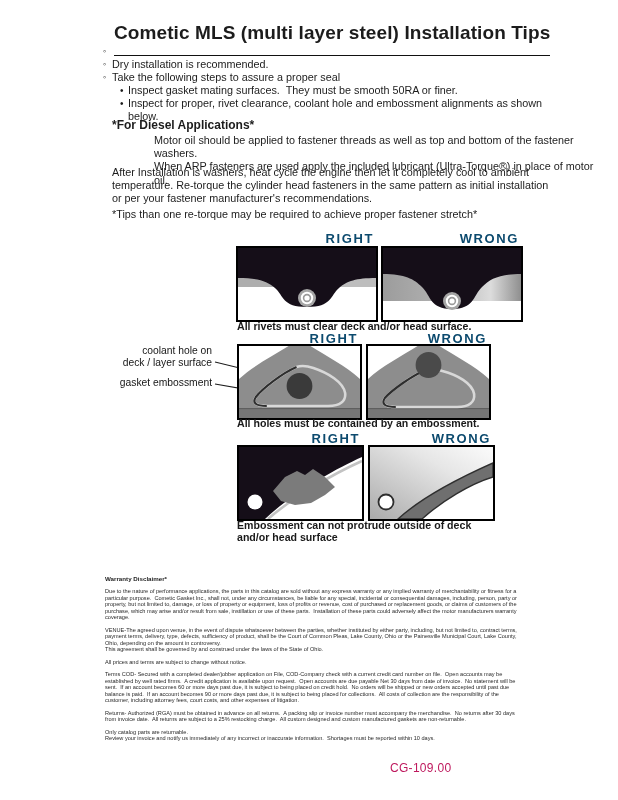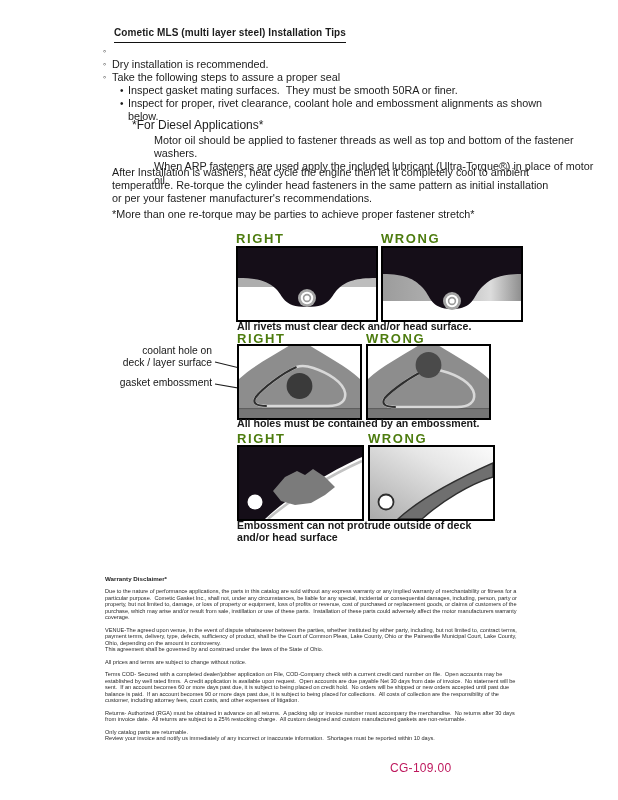--- a/index.html
+++ b/index.html
@@ -1,27 +1,27 @@
 <!DOCTYPE html>
 <html><head>
 <meta charset="utf-8">
 <style>
   html,body{margin:0;padding:0;background:#fff;}
   .page{position:relative;width:618px;height:800px;background:#ffffff;overflow:hidden;
         font-family:"Liberation Sans",sans-serif;color:#1c1c1c;}
   .abs{position:absolute;}
-  .title{font-size:10px;font-weight:bold;border-bottom:1.6px solid #111;padding-bottom:4px;letter-spacing:.1px;}
+  .title{font-size:19px;font-weight:bold;border-bottom:1.6px solid #111;padding-bottom:12px;letter-spacing:.1px;}
   .bullets{font-size:10.8px;line-height:13px;}
   .brow{display:flex;}
   .bmark{width:9px;font-size:9px;line-height:13px;}
   .smark{width:8px;font-size:10px;line-height:13px;}
   .sub{margin-left:17px;}
-  .h2{font-size:12px;font-weight:normal;margin-left:20px;}
+  .h2{font-size:12px;font-weight:bold;}
   .para{font-size:10.8px;line-height:13.2px;white-space:pre-line;}
-  .dlabel{font-size:13px;font-weight:600;letter-spacing:1.6px;text-align:left;color:#4d7c0f;}
+  .dlabel{font-size:13px;font-weight:600;letter-spacing:1.6px;text-align:right;color:#0c4a6e;}
   .dcap{font-size:10.6px;font-weight:600;color:#1a1a1a;white-space:pre-line;line-height:12px;}
   .panel{border:2px solid #000;display:block;}
   .callout{font-size:10.3px;line-height:11.5px;text-align:right;color:#161616;}
   .disc{font-size:5.6px;line-height:6.5px;white-space:pre-wrap;color:#2a2a2a;margin:0 0 6px 0;}
   .disc.nogap{margin-top:-6px;}
   .dischead{font-size:6.2px;font-weight:bold;margin:0 0 6px 0;color:#222;}
   .footer{font-size:12px;color:#be185d;letter-spacing:.3px;}
 </style>
 </head>
 <body>
@@ -53,21 +53,21 @@
       <span>Inspect for proper, rivet clearance, coolant hole and embossment alignments as shown below.</span>
     </div>
   </div>
 
   <div class="abs h2" style="left:112px;top:118px;">*For Diesel Applications*</div>
   <div class="abs para" style="left:112px;top:134px;width:450px;margin-left:42px;">Motor oil should be applied to fastener threads as well as top and bottom of the fastener washers.
 When ARP fasteners are used apply the included lubricant (Ultra-Torque®) in place of motor oil.</div>
   <div class="abs para" style="left:112px;top:166px;width:450px;">After Installation is washers, heat cycle the engine then let it completely cool to ambient
 temperature. Re-torque the cylinder head fasteners in the same pattern as initial installation
 or per your fastener manufacturer's recommendations.</div>
-  <div class="abs para" style="left:112px;top:208px;width:450px;">*More than one re-torque may be parties to achieve proper fastener stretch*</div>
+  <div class="abs para" style="left:112px;top:208px;width:450px;">*Tips than one re-torque may be required to achieve proper fastener stretch*</div>
 
   <div class="abs dlabel" style="left:236px;top:231px;width:138px;">RIGHT</div>
   <div class="abs dlabel" style="left:381px;top:231px;width:138px;">WRONG</div>
 
   <svg class="abs panel" style="left:236px;top:246px;" width="138" height="72" viewBox="0 0 138 72" preserveAspectRatio="none">
     <rect width="138" height="72" fill="#ffffff"></rect>
     <polygon points="0,30 44,30 38,39 0,39" fill="#aeaeae"></polygon>
     <polygon points="138,30 94,30 100,39 138,39" fill="#bdbdbd"></polygon>
     <path d="M0,0 H138 V30 C118,30 109,33 101,40 C92,48 94,59 69,59 C44,59 46,48 37,40 C29,33 20,30 0,30 Z" fill="#150e18"></path>
     <circle cx="69" cy="50" r="9" fill="#a5a5a5"></circle>

